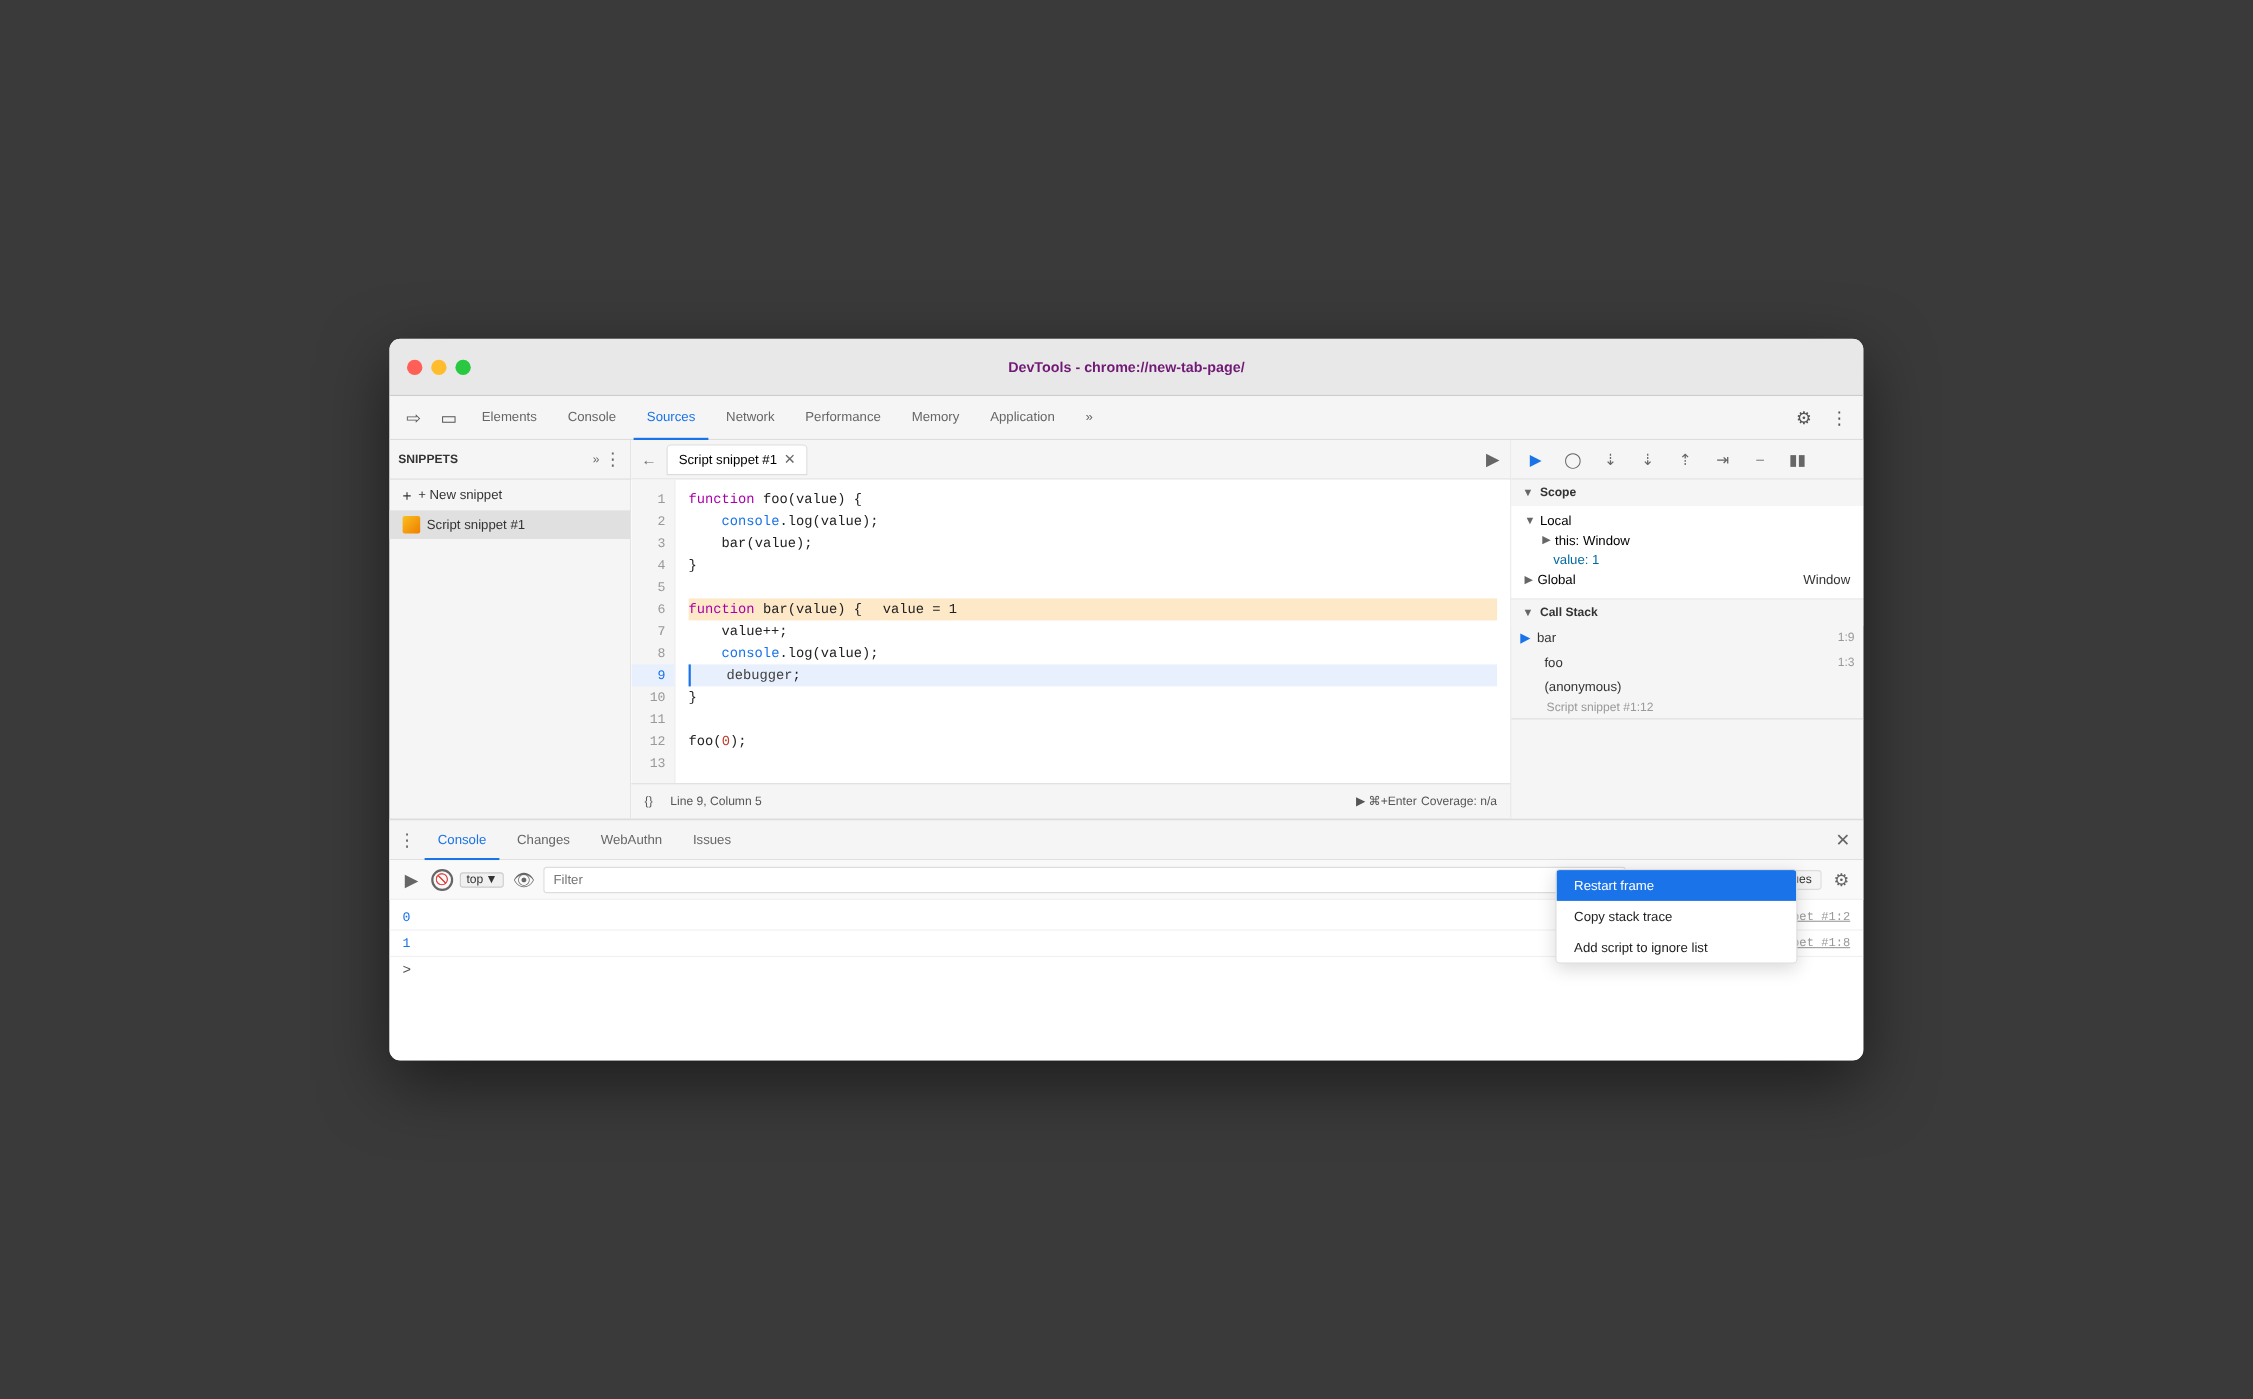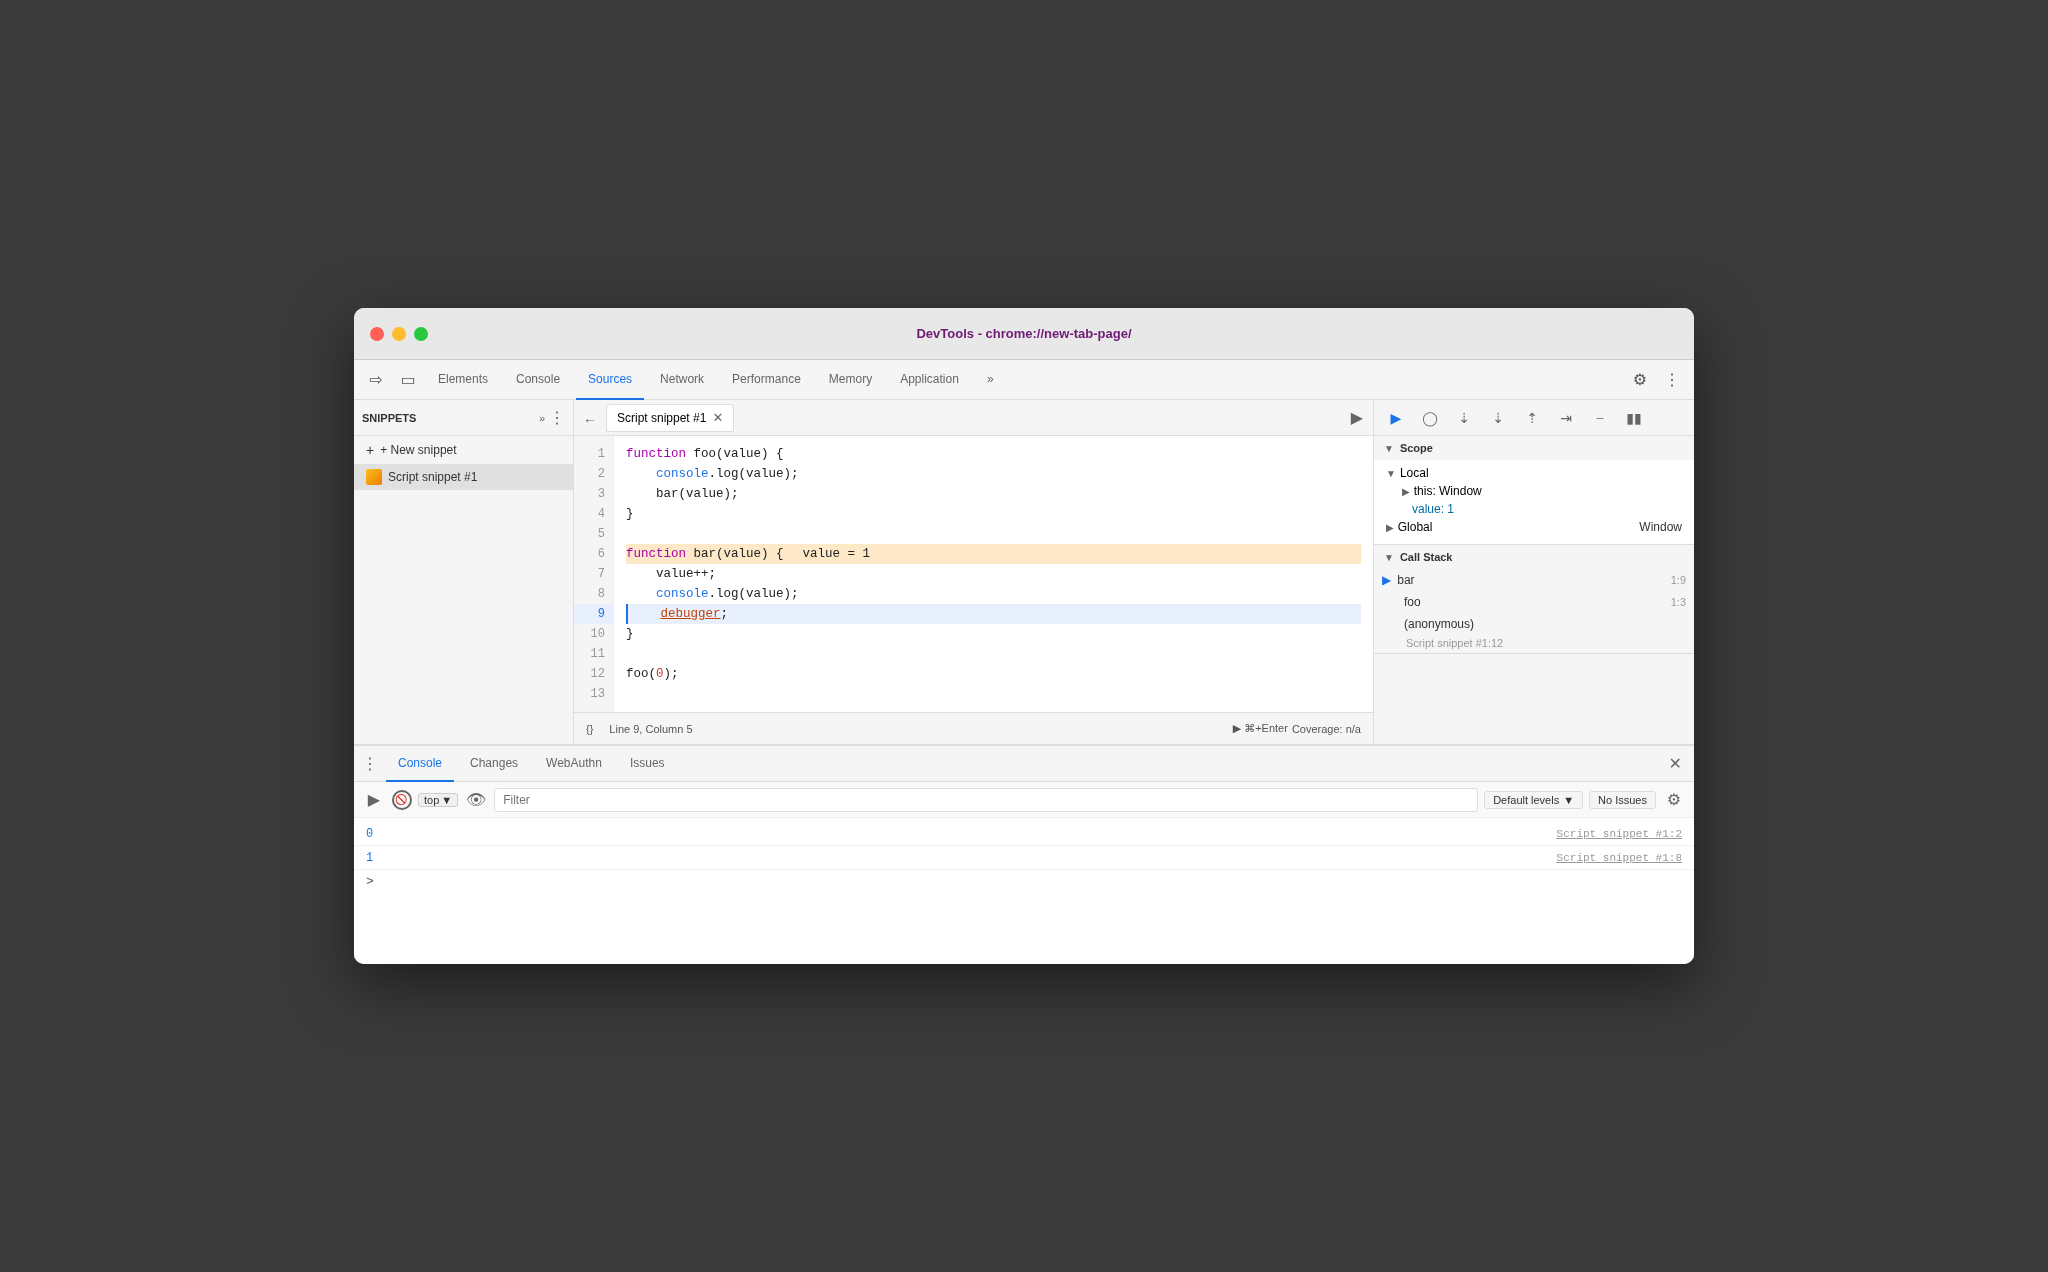--- a/index.html
+++ b/index.html
@@ -569,21 +569,21 @@
           </div>
           <div class="code-lines">
             <div class="code-line"><span class="kw">function</span> <span class="fn">foo</span>(value) {</div>
             <div class="code-line">    <span class="cn">console</span>.<span class="fn">log</span>(value);</div>
             <div class="code-line">    <span class="fn">bar</span>(value);</div>
             <div class="code-line">}</div>
             <div class="code-line"></div>
             <div class="code-line highlighted"><span class="kw">function</span> <span class="fn">bar</span>(value) {  <span class="highlight-var">value = 1</span></div>
             <div class="code-line">    value++;</div>
             <div class="code-line">    <span class="cn">console</span>.<span class="fn">log</span>(value);</div>
-            <div class="code-line active-line">   <span class="debugger-kw" style="text-decoration:underline; color:#c2410c;">debugger</span>;</div>
+            <div class="code-line active-line">   <span class="debugger-kw" style="color:#404040;">debugger</span>;</div>
             <div class="code-line">}</div>
             <div class="code-line"></div>
             <div class="code-line"><span class="fn">foo</span>(<span class="nm">0</span>);</div>
             <div class="code-line"></div>
           </div>
         </div>
 
         <div class="status-bar">
           <span style="cursor:pointer;">{}</span>
           <span>Line 9, Column 5</span>
@@ -652,20 +652,25 @@
               <span style="width:16px;display:inline-block;"></span>
               <span class="call-fn">(anonymous)</span>
               <span class="call-loc"></span>
             </div>
             <div style="padding: 2px 12px 4px 32px; font-size:11px; color:#999;">
               <span>Script snippet #1:12</span>
             </div>
           </div>
         </div>
 
+        <div class="context-menu" style="top: 390px; left: 40px;">
+          <div class="ctx-item selected">Restart frame</div>
+          <div class="ctx-item">Copy stack trace</div>
+          <div class="ctx-item">Add script to ignore list</div>
+        </div>
       </div>
     </div>
 
     <div class="bottom-panel">
       <div class="bottom-tabs">
         <span style="font-size:16px; cursor:pointer; color:#666; margin-right:4px;">⋮</span>
         <div class="bottom-tab active">Console</div>
         <div class="bottom-tab">Changes</div>
         <div class="bottom-tab">WebAuthn</div>
         <div class="bottom-tab">Issues</div>

